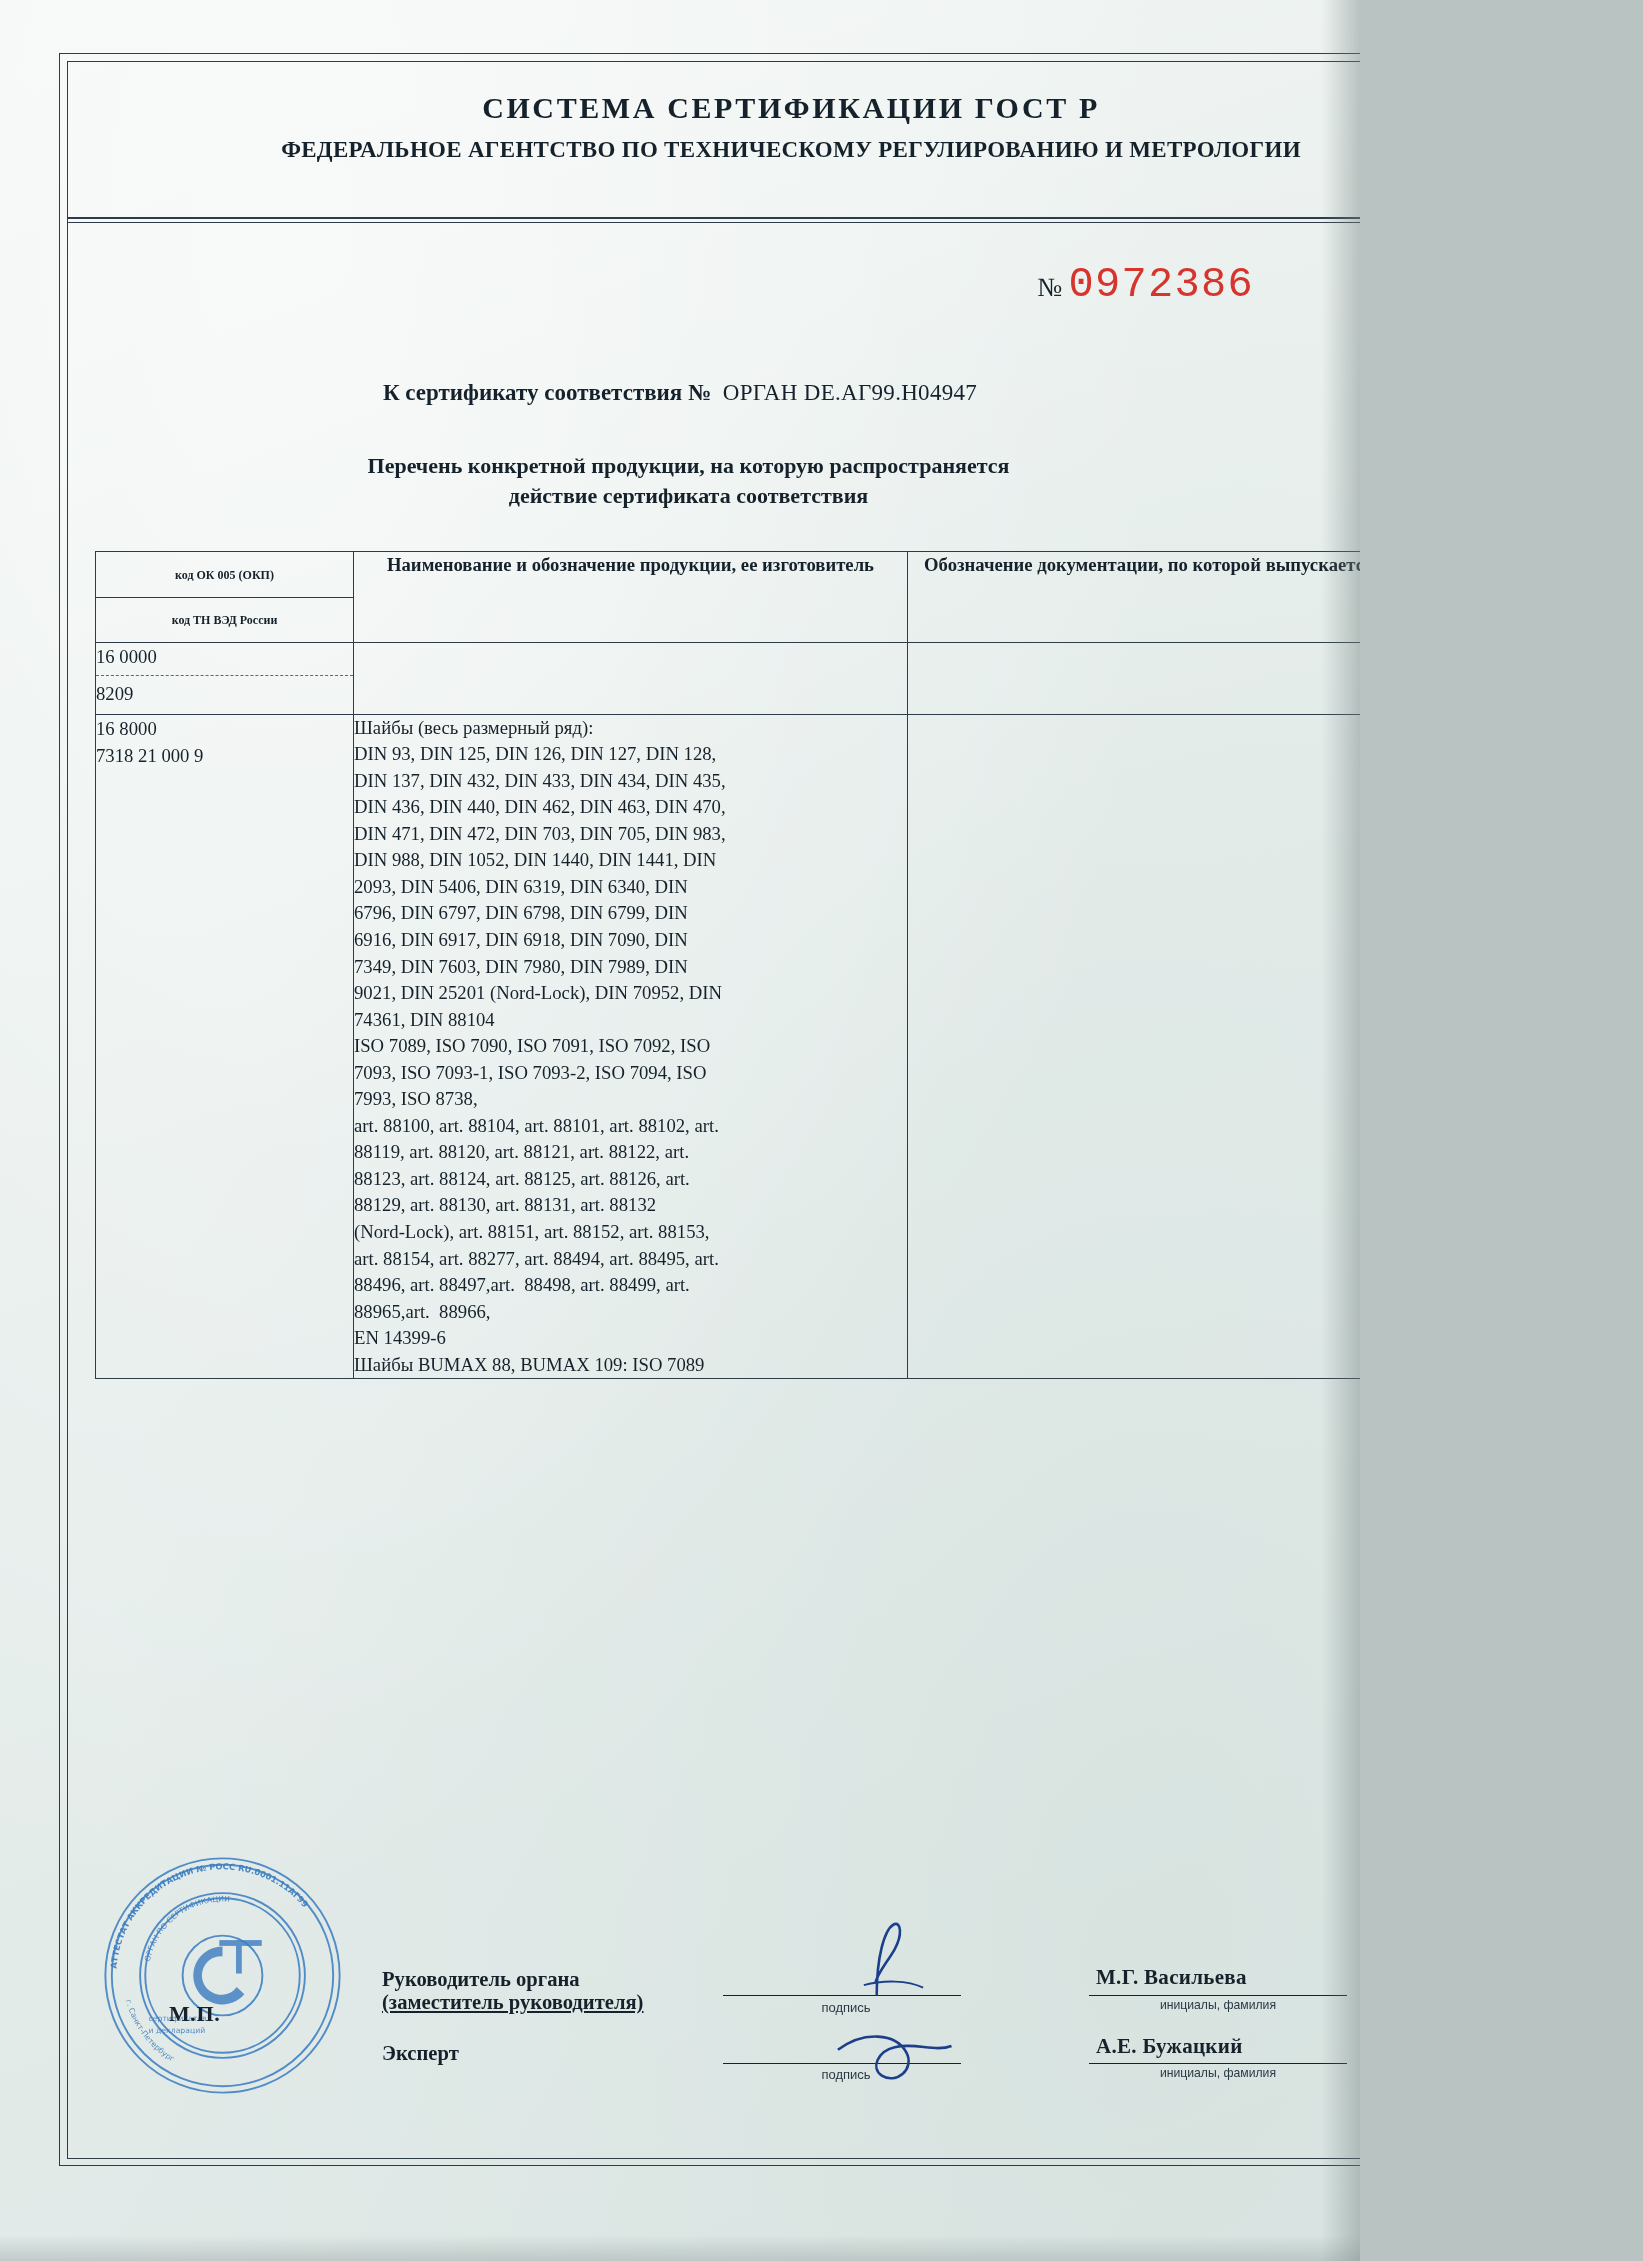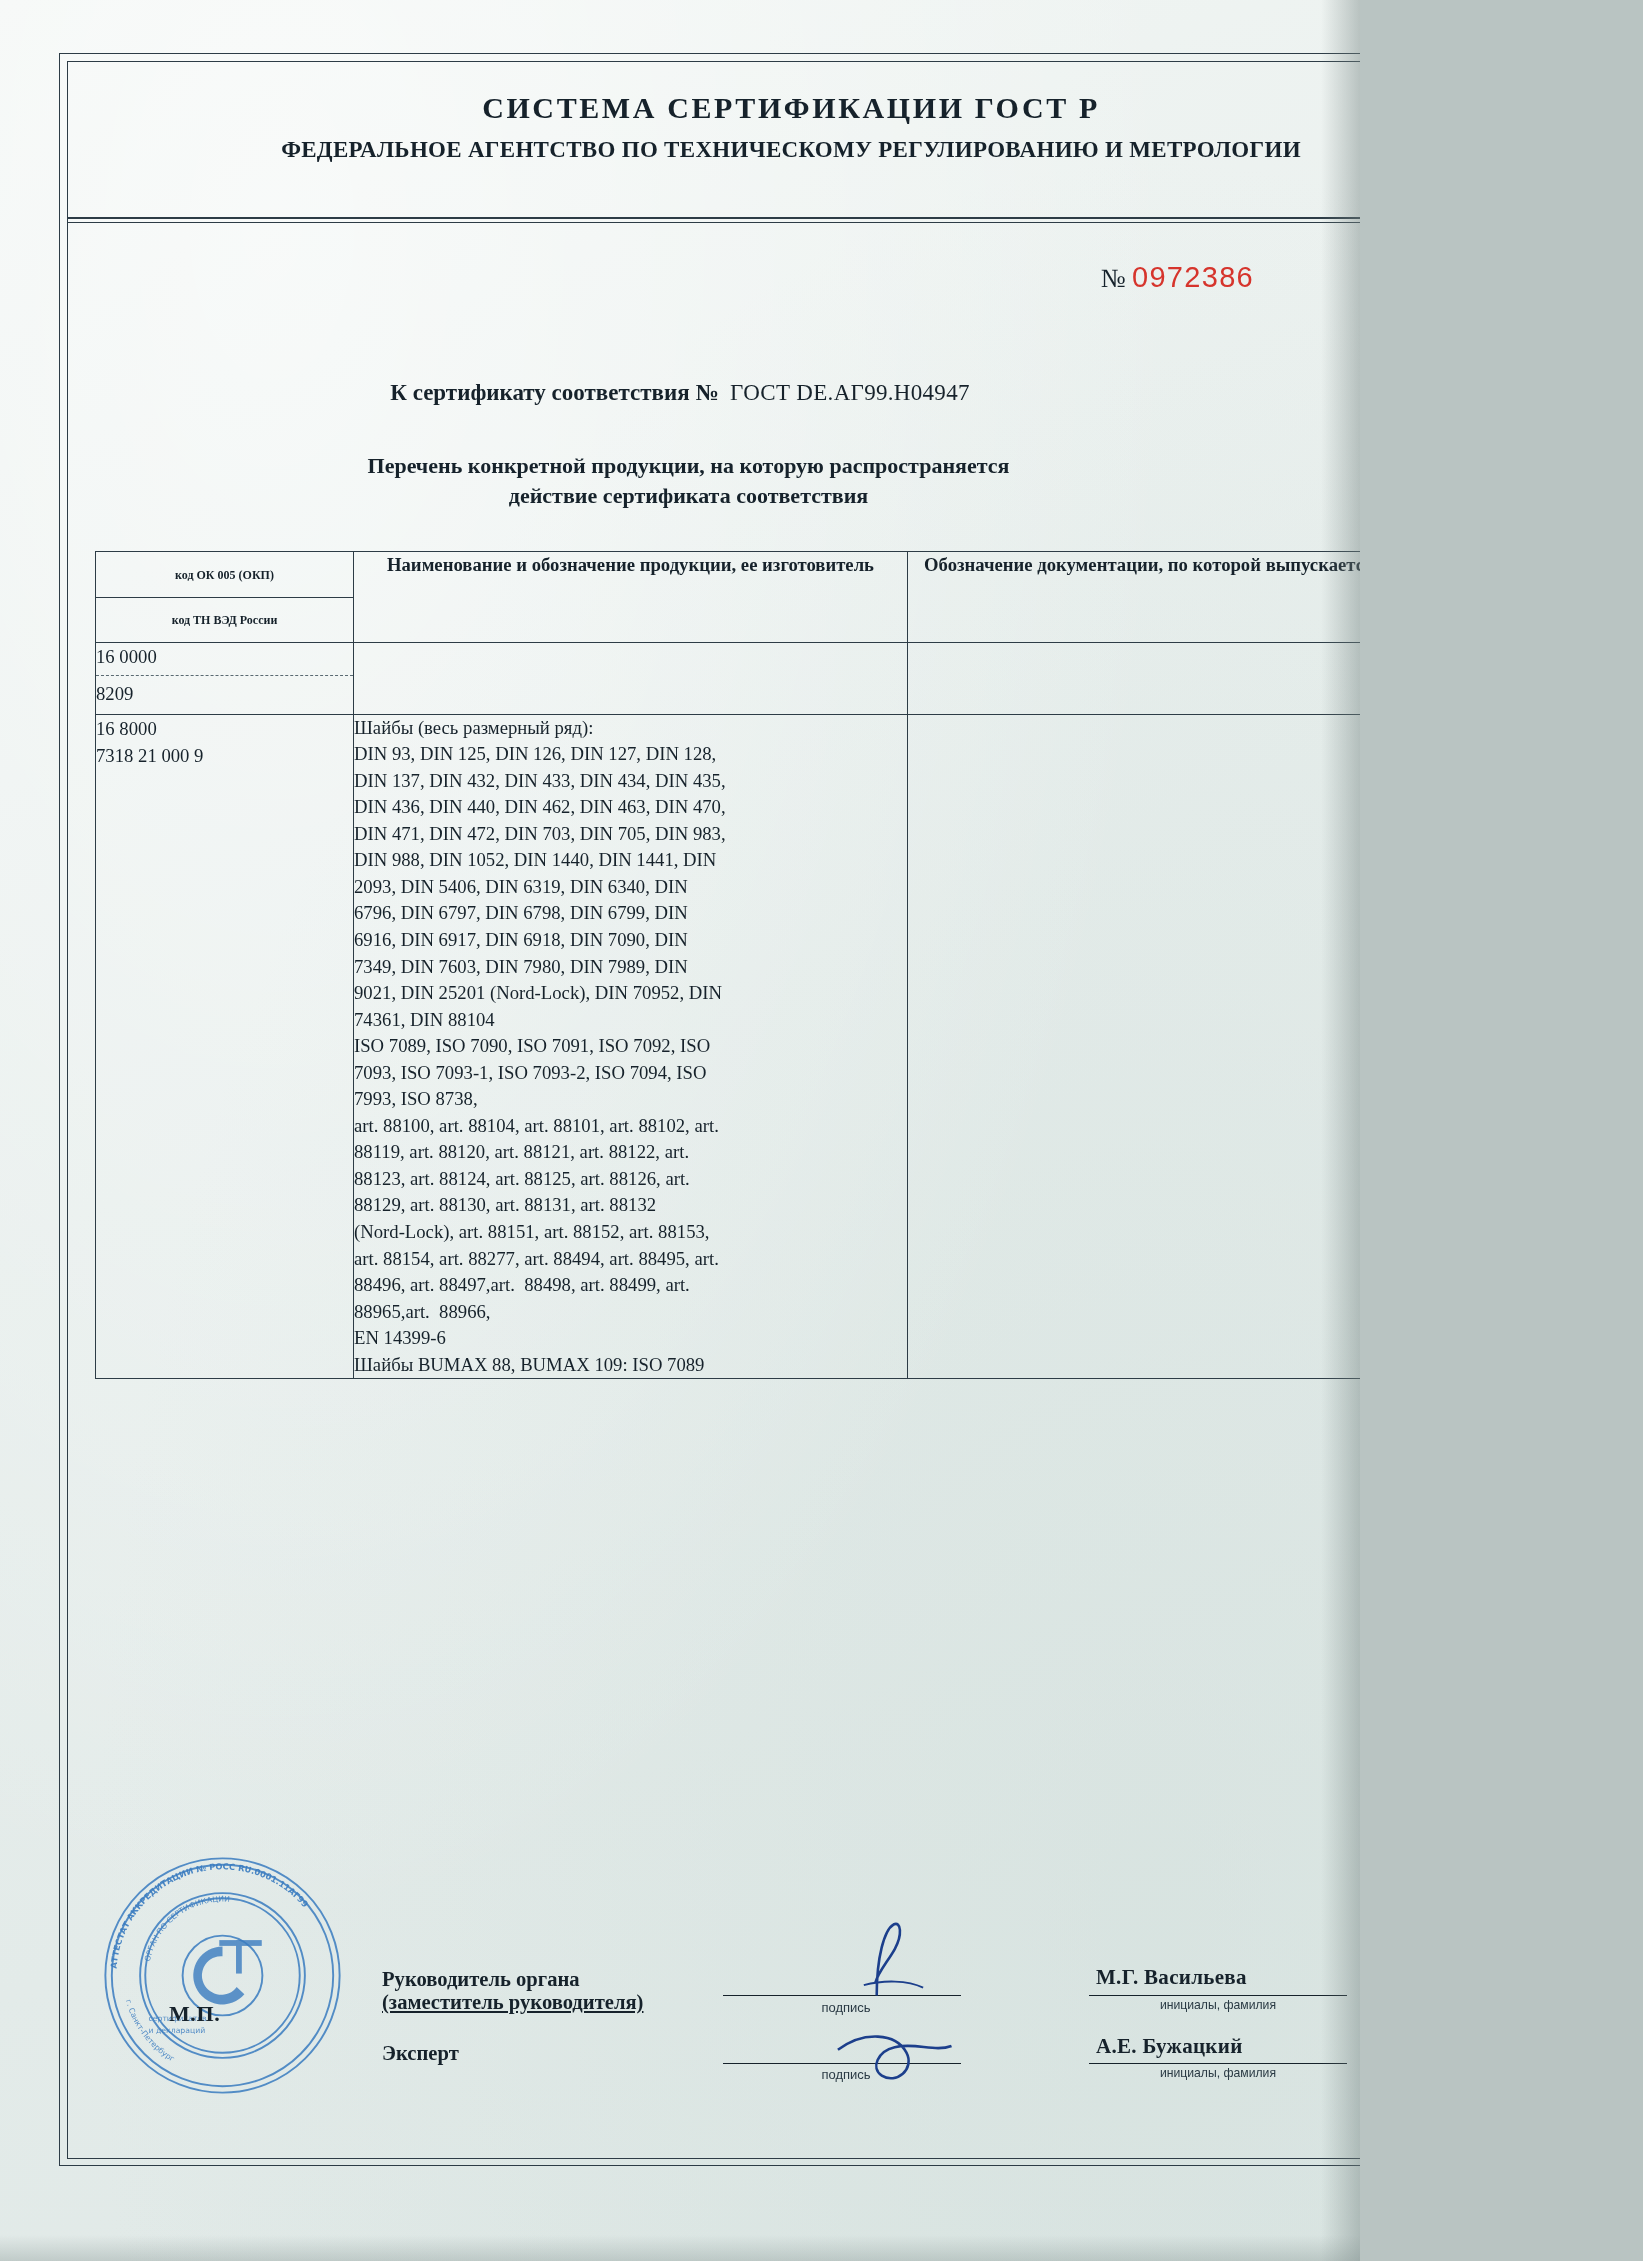--- a/index.html
+++ b/index.html
@@ -102,23 +102,23 @@
     top: 261px;
     font-size: 26px;
     white-space: nowrap;
   }
   .number-line .nlabel {
     font-family: "Liberation Serif", serif;
     color: #16222b;
     font-size: 26px;
   }
   .number-line .nvalue {
-    font-family: Liberation Sans, sans-serif;
+    font-family: Liberation Mono, monospace;
     color: #d6342c;
-    font-size: 29px;
+    font-size: 42px;
     letter-spacing: 1.3px;
     margin-left: 6.4px;
   }
 
   .doc-title {
     position: absolute;
     left: 0; right: 0;
     top: 297px;
     text-align: center;
     font-size: 35px;
@@ -286,21 +286,21 @@
   </div>
   <div class="header-rule"></div>
   <div class="header-rule2"></div>
 
   <div class="number-line">
     <span class="nlabel">№</span><span class="nvalue">0972386</span>
   </div>
 
 
   <div class="cert-line">
-    <span>К сертификату соответствия №</span><span class="certno">ГОСТ DE.АГ99.Н04947</span>
+    <span>К сертификату соответствия №</span><span class="certno">ОРГАН DE.АГ99.Н04947</span>
   </div>
 
   <div class="subtitle">
     <div>Перечень конкретной продукции,  на которую распространяется</div>
     <div>действие сертификата соответствия</div>
   </div>
 
   <table class="tbl">
     <colgroup>
       <col class="col1">

